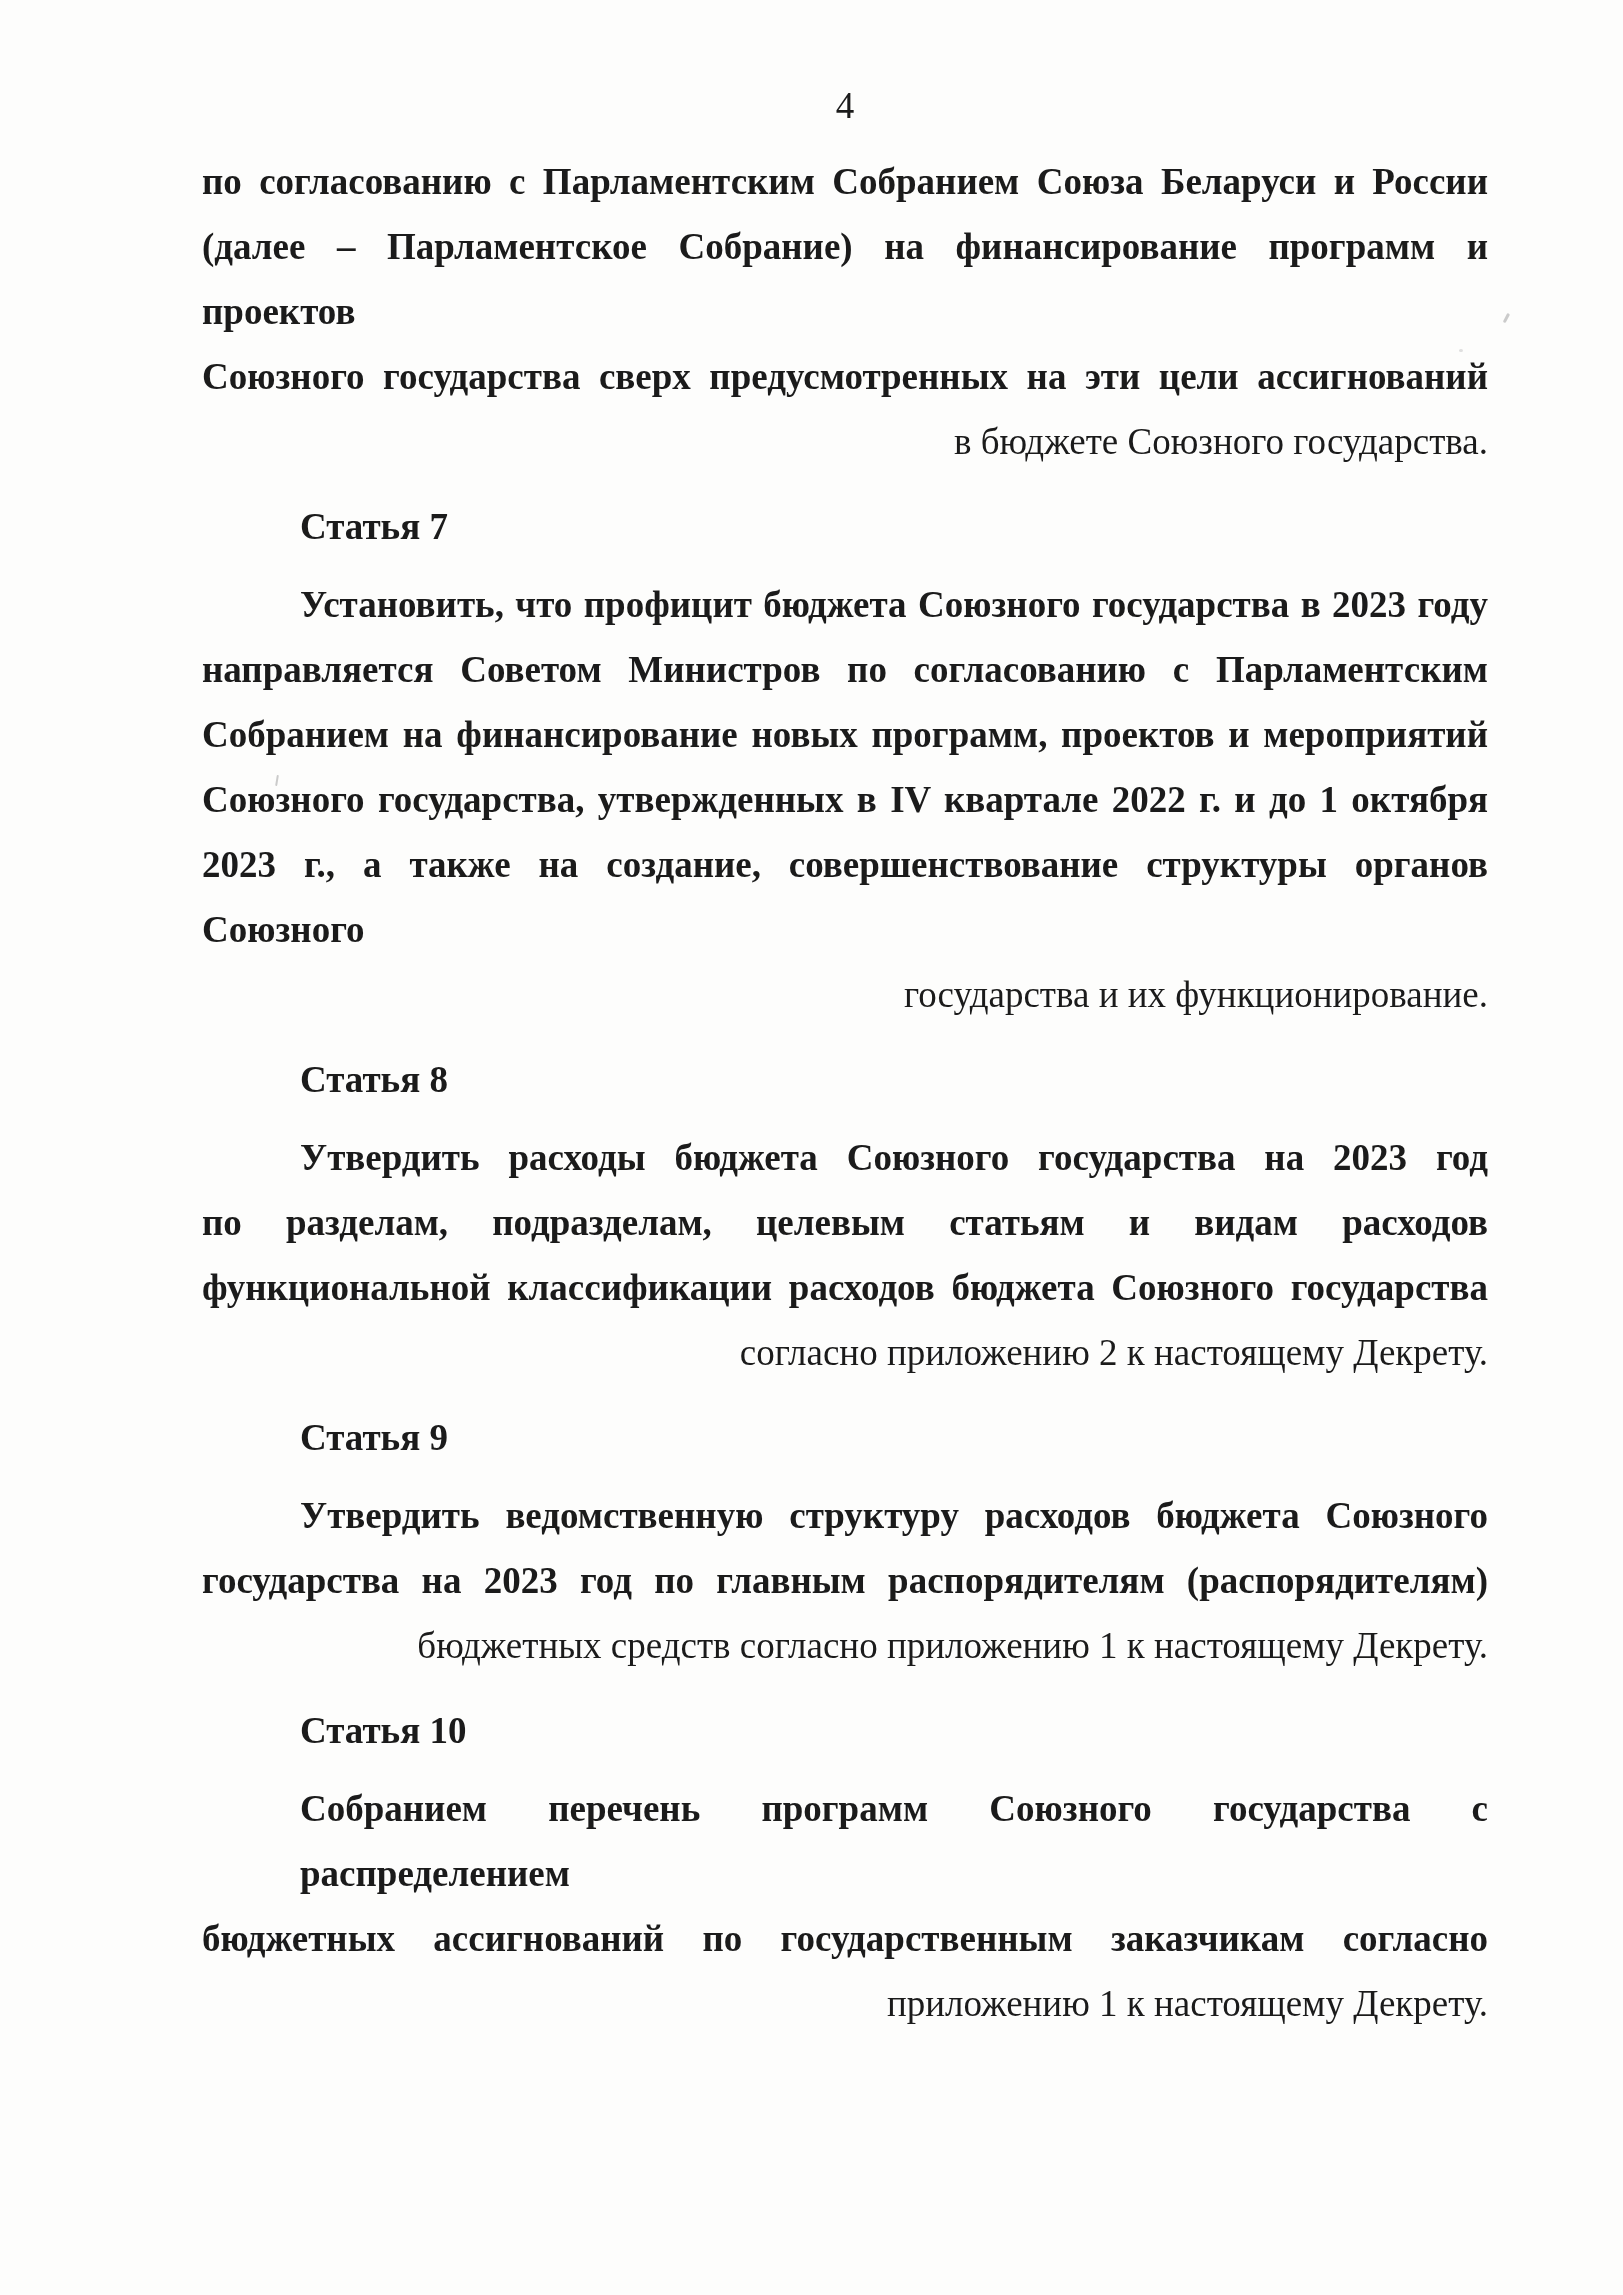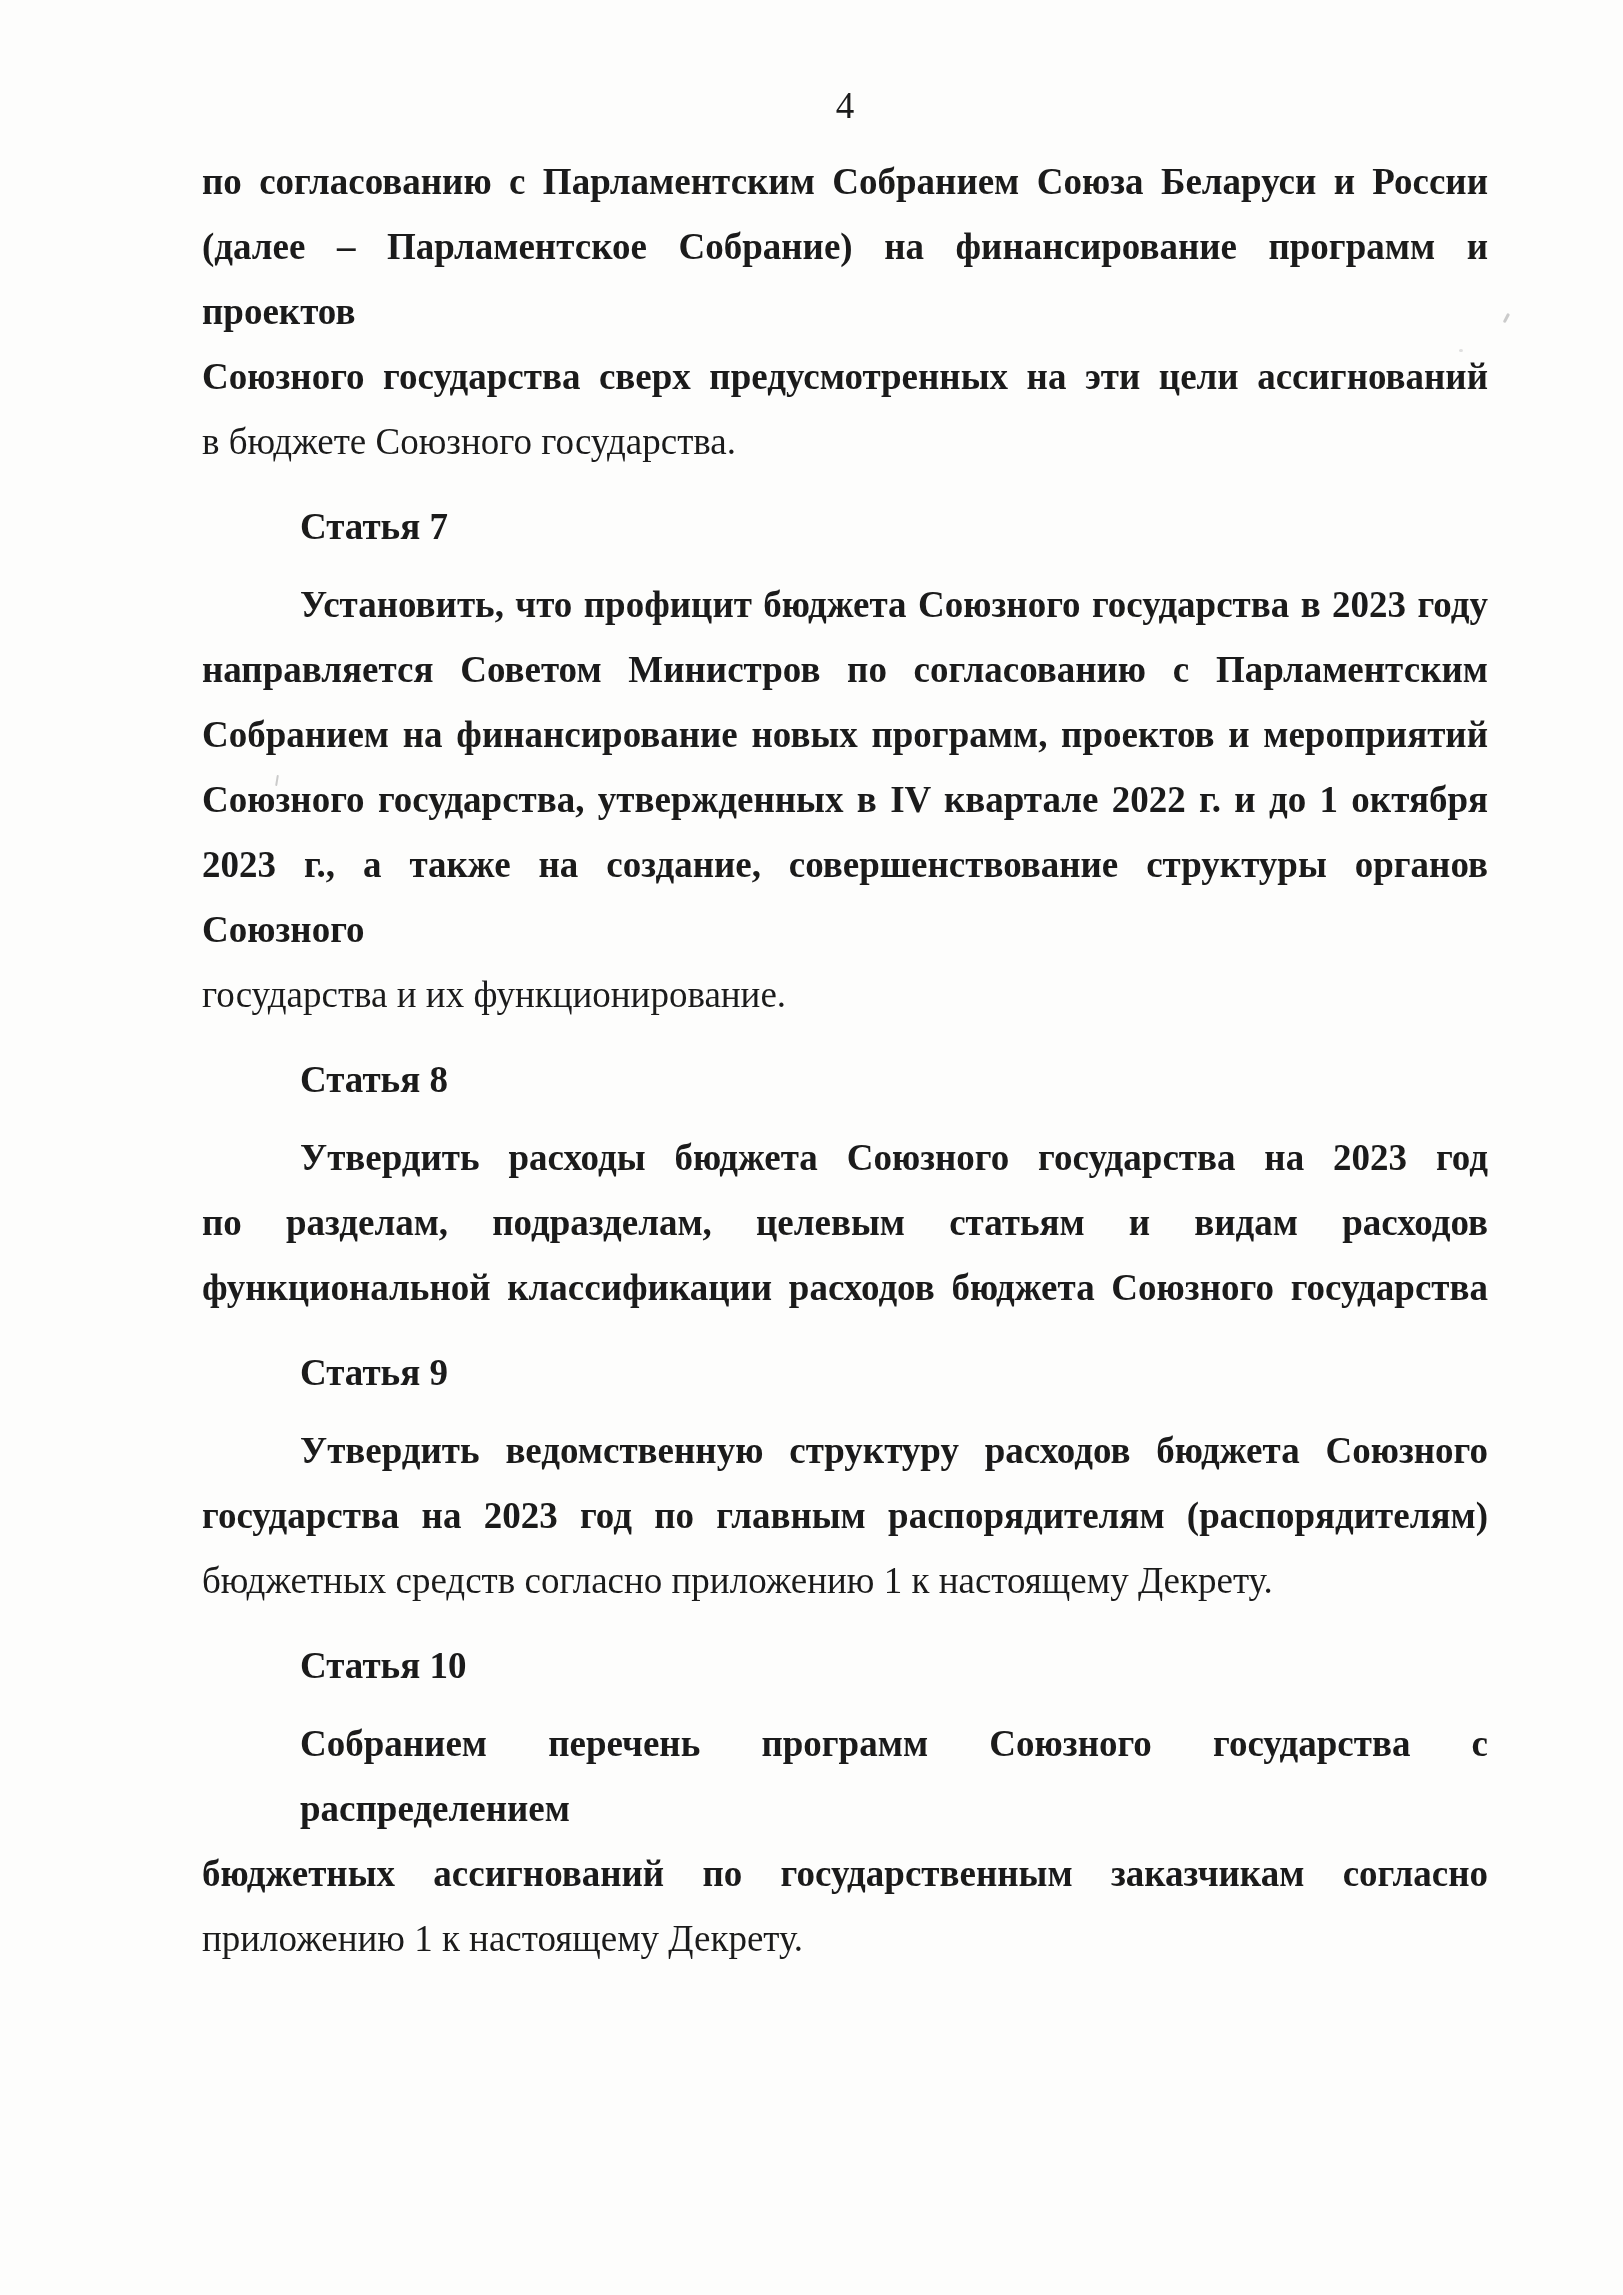--- a/index.html
+++ b/index.html
@@ -22,21 +22,21 @@
   .page-number {
     font-size: 37px;
     line-height: 65px;
     text-align: center;
     margin-bottom: 11px;
   }
   .para { margin: 0; }
   .line {
     font-size: 37px;
     line-height: 65px;
-    text-align: left;
+    text-align: right;
   }
   .line.j {
     text-align: justify;
     text-align-last: justify;
     font-weight: bold;
   }
   .line.indent { padding-left: 98px; }
   .heading {
     font-size: 37px;
     line-height: 65px;
@@ -76,20 +76,21 @@
         <div class="line j">Собранием на финансирование новых программ, проектов и мероприятий</div>
         <div class="line j">Союзного государства, утвержденных в IV квартале 2022 г. и до 1 октября</div>
         <div class="line j">2023 г., а также на создание, совершенствование структуры органов Союзного</div>
         <div class="line">государства и их функционирование.</div>
       </div>
       <div class="heading">Статья 8</div>
       <div class="para">
         <div class="line j indent">Утвердить расходы бюджета Союзного государства на 2023 год</div>
         <div class="line j">по разделам, подразделам, целевым статьям и видам расходов</div>
         <div class="line j">функциональной классификации расходов бюджета Союзного государства</div>
+        <div class="line">согласно приложению 2 к настоящему Декрету.</div>
       </div>
       <div class="heading">Статья 9</div>
       <div class="para">
         <div class="line j indent">Утвердить ведомственную структуру расходов бюджета Союзного</div>
         <div class="line j">государства на 2023 год по главным распорядителям (распорядителям)</div>
         <div class="line">бюджетных средств согласно приложению 1 к настоящему Декрету.</div>
       </div>
       <div class="heading">Статья 10</div>
       <div class="para">
         <div class="line j indent">Собранием перечень программ Союзного государства с распределением</div>

